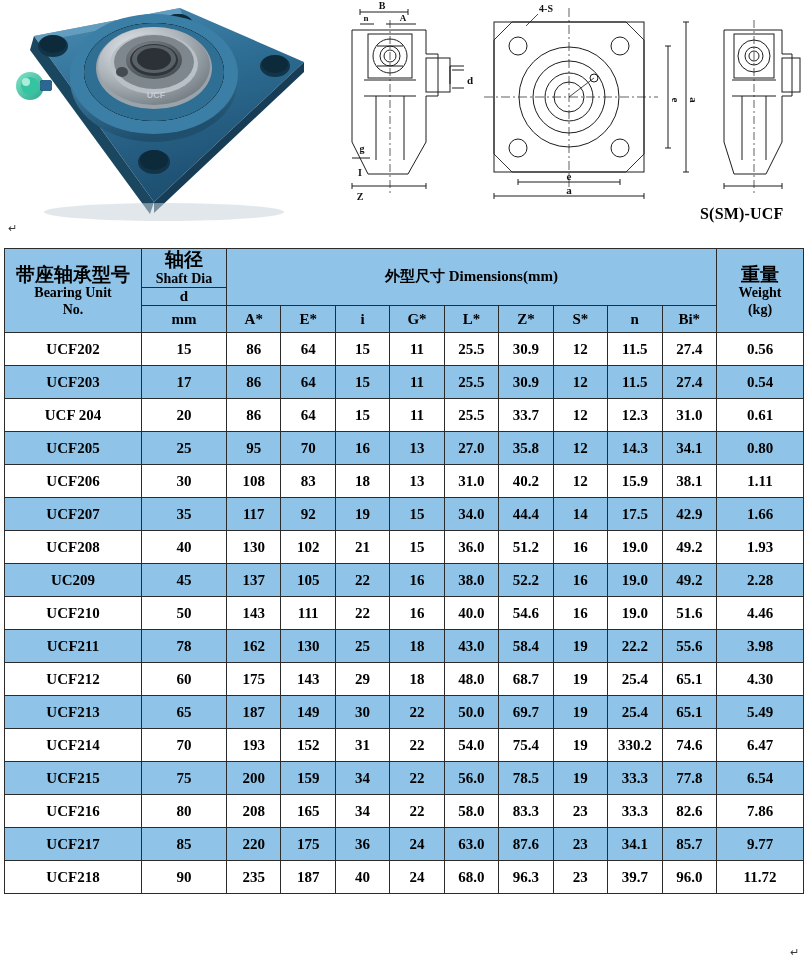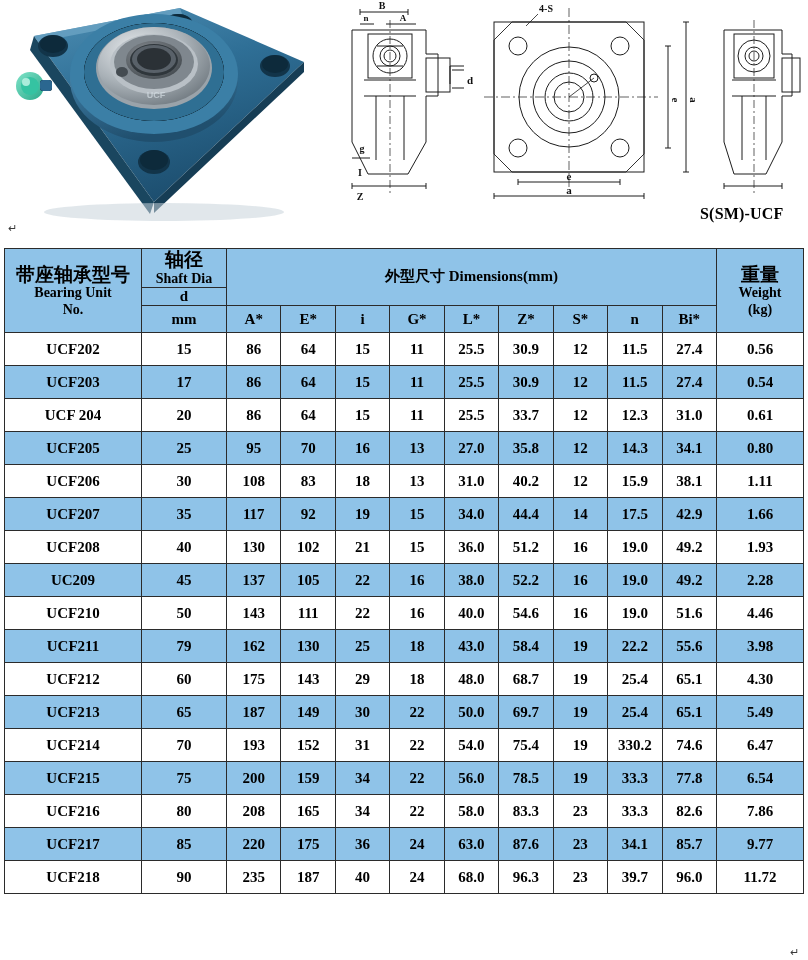--- a/index.html
+++ b/index.html
@@ -455,21 +455,21 @@
           <td>16</td>
           <td>40.0</td>
           <td>54.6</td>
           <td>16</td>
           <td>19.0</td>
           <td>51.6</td>
           <td>4.46</td>
         </tr>
         <tr class="band">
           <td class="cell-name">UCF211</td>
-          <td>79</td>
+          <td>78</td>
           <td>162</td>
           <td>130</td>
           <td>25</td>
           <td>18</td>
           <td>43.0</td>
           <td>58.4</td>
           <td>19</td>
           <td>22.2</td>
           <td>55.6</td>
           <td>3.98</td>

